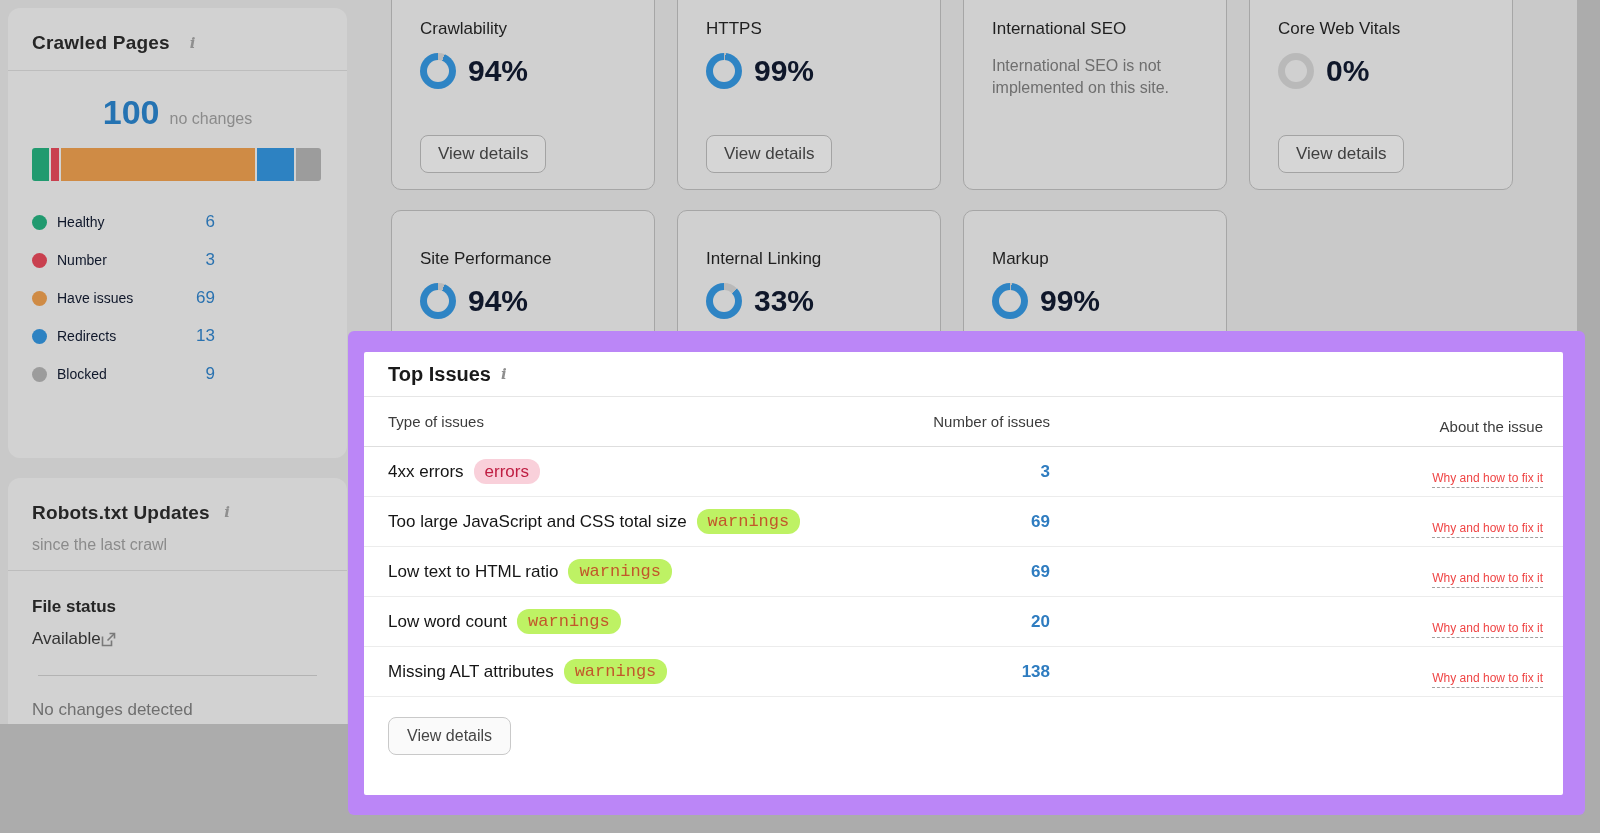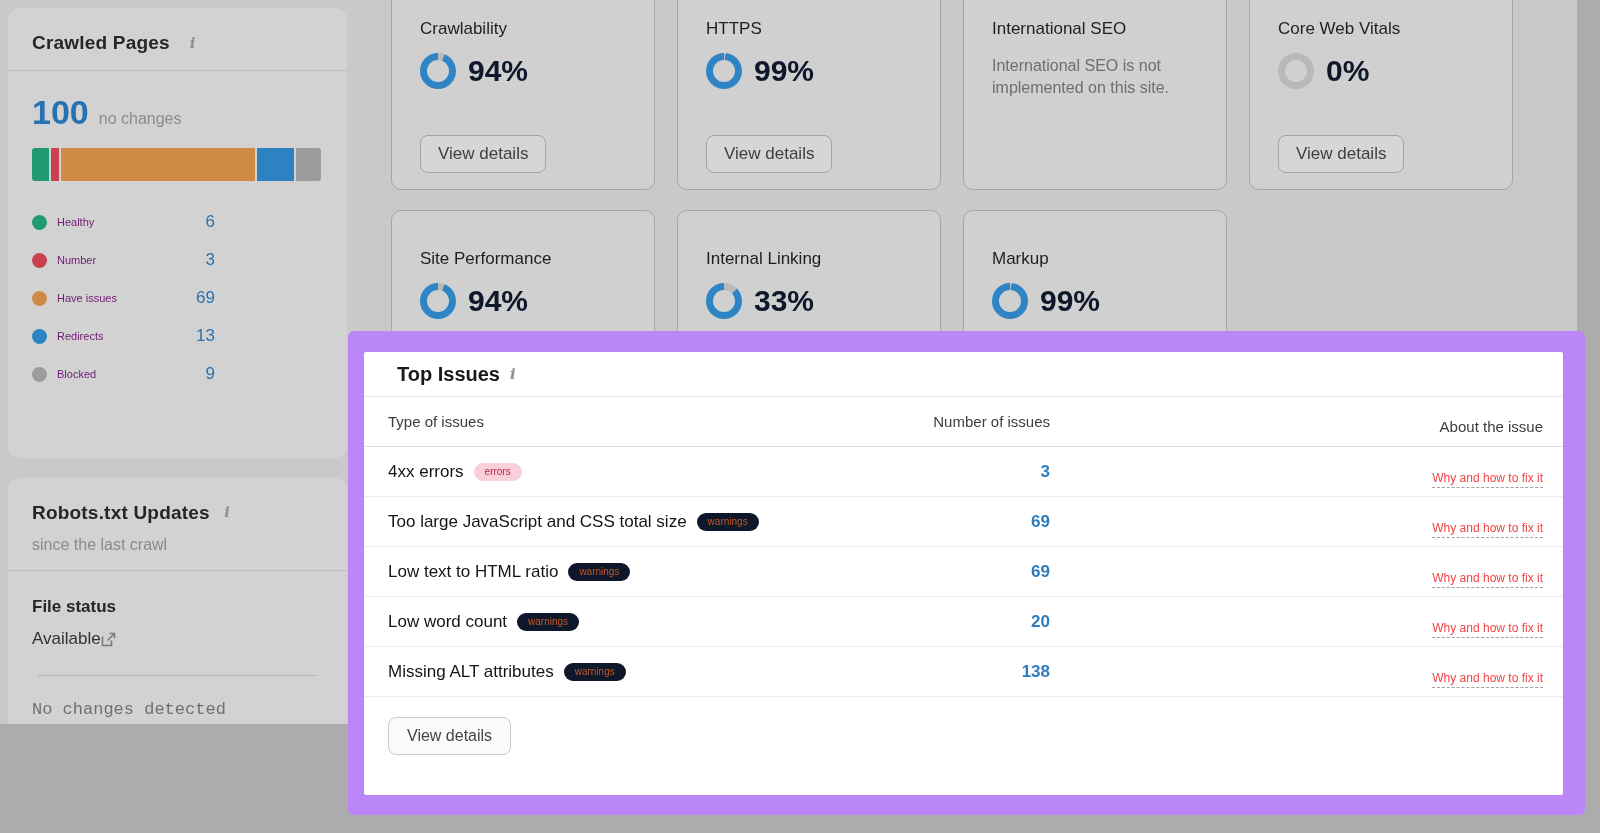--- a/index.html
+++ b/index.html
@@ -11,65 +11,65 @@
   .scard { position:absolute; left:8px; width:339px; background:#d2d2d2; border-radius:12px; }
   #crawled { top:8px; height:450px; }
   #robots  { top:478px; height:335px; }
   .scard-head { display:flex; align-items:center; gap:10px; padding:24px 24px 16px 24px; border-bottom:1px solid #bdbdbd; }
   #robots .scard-head { display:block; }
   .scard-head h2 { font-size:19px; font-weight:700; color:#262626; letter-spacing:.2px; display:inline; }
   .info-i { display:inline-block; font-family:"DejaVu Serif",serif; font-style:italic; font-weight:700;
             font-size:15px; color:#8f8f8f; margin-left:10px; vertical-align:2px; cursor:pointer; }
   .scard-sub { font-size:16px; color:#8b8b8b; margin-top:12px; }
   .scard-body { padding:22px 24px; }
-  .total-row { display:flex; align-items:baseline; gap:10px; }
+  .total-row { display:flex; align-items:baseline; gap:10px;justify-content:center; }
   .total { font-size:34px; font-weight:700; color:#2573b2; }
   .total-note { font-size:16px; color:#8b8b8b; }
   .stacked-bar { display:flex; gap:2px; height:33px; margin-top:16px; border-radius:3px; overflow:hidden; width:289px; }
   .seg { display:block; height:100%; }
   .legend { list-style:none; margin-top:22px; width:183px; }
   .legend li { display:flex; align-items:center; height:38px; }
   .dot { width:15px; height:15px; border-radius:50%; margin-right:10px; flex:none; }
-  .l-label { font-size:11px; color:#701a75; flex:1; }
+  .l-label { font-size:14px; color:#0f172a; flex:1; }
   .l-value { font-size:17px; color:#2a72b0; font-weight:500; cursor:pointer; }
   .file-status-label { font-size:17px; font-weight:700; color:#262626; margin-top:28px; }
   .file-status-row { display:flex; align-items:center; margin-top:12px; font-size:17px; color:#333; cursor:pointer; }
   .ext-ico { width:15px; height:15px; position:relative; display:inline-block; }
   .ext-ico svg { display:block; }
   .sep { border:none; border-top:1px solid #b3b3b3; margin:26px 6px 0 6px; }
-  .no-changes { font-size:17px; color:#6f6f6f; margin-top:24px;font-family:Liberation Mono, monospace; }
+  .no-changes { font-size:17px; color:#6f6f6f; margin-top:24px; }
 
   
   .mcard { position:absolute; width:264px; background:#d0d0d0; border:1px solid #a6a6a6; border-radius:10px; padding:40px 28px 0 28px; }
   .row1 { top:-22px; height:212px; }
   .row2 { top:210px; height:270px; padding-top:38px; }
   .c0 { left:391px; } .c1 { left:677px; } .c2 { left:963px; } .c3 { left:1249px; }
   .mcard-title { font-size:17px; color:#1f1f1f; }
   .score-row { display:flex; align-items:center; gap:12px; margin-top:12px; height:40px; }
   .donut { width:36px; height:36px; border-radius:50%; position:relative; flex:none; }
   .donut::after { content:""; position:absolute; inset:7px; border-radius:50%; background:#d0d0d0; }
   .pct { font-size:30px; font-weight:700; color:#0f172a; }
   .gbtn { margin-top:44px; font-family:inherit; font-size:17px; font-weight:500; color:#404040;
           background:#d6d6d6; border:1.5px solid #a3a3a3; border-radius:8px; padding:8px 17px; cursor:pointer; }
   .seo-msg { margin-top:16px; font-size:16px; color:#6e6e6e; line-height:1.4; width:212px; }
 
   
   .highlight { position:absolute; left:348px; top:331px; width:1237px; height:484px; background:#bb86f7; border-radius:6px; z-index:5; }
   .panel { position:absolute; left:16px; top:21px; width:1199px; height:443px; background:#ffffff; border-radius:2px; overflow:hidden; }
-  .panel-head { display:flex; align-items:center; height:45px; padding:0 33px; border-bottom:1px solid #e6e6e6; }
+  .panel-head { display:flex; align-items:center; height:45px; padding:0 24px; border-bottom:1px solid #e6e6e6; }
   .panel-head h2 { font-size:20px; font-weight:700; color:#1a1a1a; }
   .trow, .thead { display:grid; grid-template-columns:520px 142px 493px; align-items:center; padding:0 20px 0 24px; }
   .thead { height:50px; font-size:15px; color:#3c3c3c; border-bottom:1px solid #dedede; }
   .trow { height:50px; border-bottom:1px solid #ececec; font-size:17px; color:#151515; }
   .col-num { text-align:right; }
   .col-about { text-align:right;margin-top:10px; }
   .cell-name { display:flex; align-items:center; }
-  .badge { display:inline-block; margin-left:10px; font-size:10px; padding:4px 11px; border-radius:12px; line-height:1; }
+  .badge { display:inline-block; margin-left:10px; font-size:17px; padding:4px 11px; border-radius:12px; line-height:1; }
   .badge.errors   { background:#f9d0da; color:#bf1e42; }
-  .badge.warnings { background:#0f172a; color:#c2572a; }
+  .badge.warnings { background:#bef264; color:#c2572a;font-family:Liberation Mono, monospace; }
   .count { font-weight:600; color:#2e7cc0; cursor:pointer; text-decoration:none; }
   .fix-link { font-size:12px; color:#ef4444; text-decoration:none; border-bottom:1px dashed #a0a0a0; padding-bottom:2px; cursor:pointer; }
   .panel-foot { padding:20px 24px; }
   .wbtn { font-family:inherit; font-size:16px; font-weight:500; color:#454545; background:#fafafa;
           border:1px solid #c9c9c9; border-radius:8px; padding:9px 18px; cursor:pointer; }
 </style>
 </head>
 <body>
 
 <div class="canvas">

